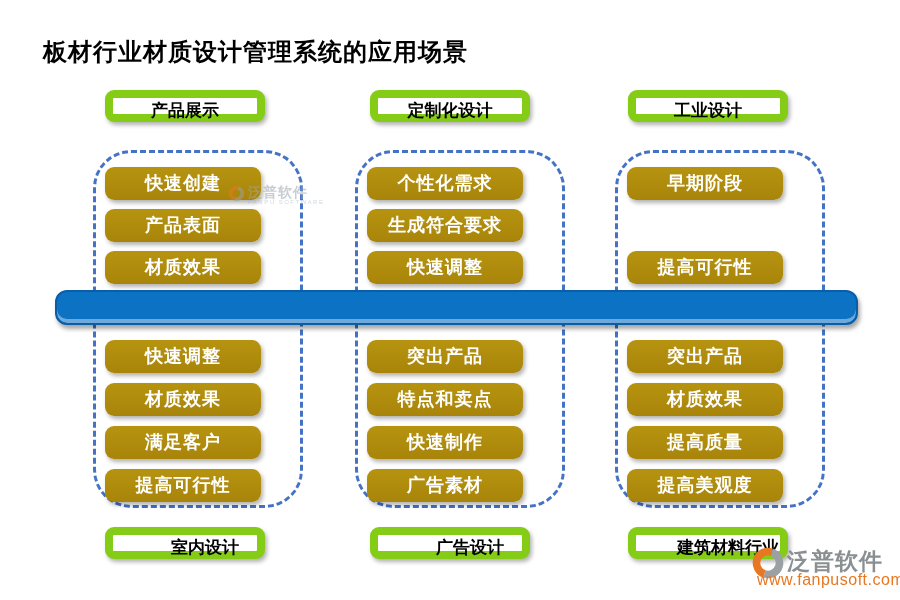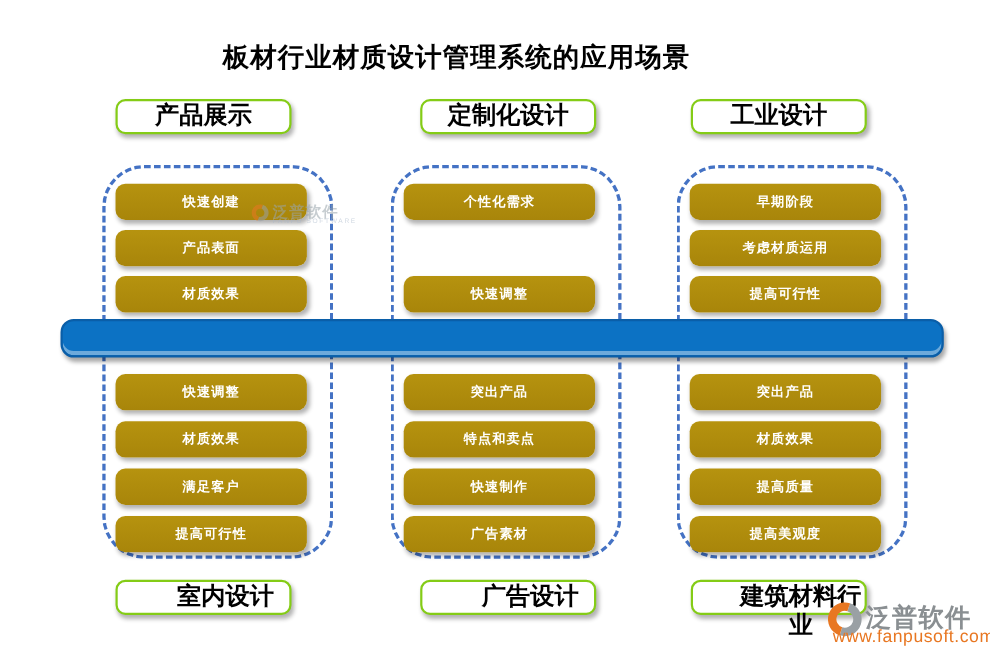--- a/index.html
+++ b/index.html
@@ -1,47 +1,47 @@
 <!DOCTYPE html>
 <html><head>
 <meta charset="utf-8">
 <style>
   html,body{margin:0;padding:0;background:#fff;}
   #stage{
     position:relative;width:900px;height:600px;background:#ffffff;overflow:hidden;
     font-family:"Liberation Sans","DejaVu Sans",sans-serif;
   }
   .title{
-    position:absolute;top:36px;left:0;width:830px;text-align:center;
-    font-size:24px;font-weight:700;color:#000;letter-spacing:1px;
+    position:absolute;top:36px;left:0;width:830px;
+    font-size:24px;font-weight:700;color:#000;letter-spacing:1px;padding-left:43px;
   }
   .column{position:absolute;top:0;width:210px;height:600px;}
   .col1{left:93px;}
   .col2{left:355px;}
   .col3{left:615px;}
   .dashed{
     position:absolute;top:150px;left:0;width:210px;height:358px;
     border:3px dashed #4472C4;border-radius:38px;box-sizing:border-box;
     background:transparent;z-index:1;
   }
   .hdr{
     position:absolute;width:160px;height:32px;background:#ffffff;
-    border:2px solid #84cc16;border-radius:9px;box-sizing:border-box;
-    text-align:center;line-height:26px;font-weight:700;font-size:22px;color:#000;
+    border:8px solid #84cc16;border-radius:9px;box-sizing:border-box;
+    text-align:center;line-height:26px;font-weight:700;font-size:17px;color:#000;
     box-shadow:2px 3px 4px rgba(0,0,0,.30);z-index:2;
   }
   .hdr.top{top:90px;}
   .hdr.bottom{top:527px;padding-left:40px;}
   .col1 .hdr{left:12px;}
-  .col2 .hdr{left:27px;}
+  .col2 .hdr{left:15px;}
   .col3 .hdr{left:13px;}
   .btn{
-    position:absolute;left:12px;width:174px;height:33px;
+    position:absolute;left:12px;width:156px;height:33px;
     background:linear-gradient(180deg,#B6930F 0%,#A8850A 100%);
-    border-radius:9px;color:#fff;font-weight:700;font-size:12px;
+    border-radius:9px;color:#fff;font-weight:700;font-size:18px;
     text-align:center;line-height:33px;letter-spacing:1px;
     box-shadow:2px 3px 4px rgba(0,0,0,.30);z-index:2;
   }
   .t1{top:167px;}.t2{top:209px;}.t3{top:251px;}
   .b1{top:340px;}.b2{top:383px;}.b3{top:426px;}.b4{top:469px;}
   .bar{
     position:absolute;left:55px;top:290px;width:803px;height:35px;
     background:#0C72C4;border:2px solid #0A5EA8;border-radius:12px;
     box-sizing:border-box;z-index:10;
     box-shadow:inset 0 -4px 0 rgba(255,255,255,.40), 2px 4px 4px rgba(0,0,0,.35);
@@ -77,33 +77,33 @@
     <div class="btn b2">材质效果</div>
     <div class="btn b3">满足客户</div>
     <div class="btn b4">提高可行性</div>
     <div class="hdr bottom">室内设计</div>
   </div>
 
   <div class="column col2">
     <div class="hdr top">定制化设计</div>
     <div class="dashed"></div>
     <div class="btn t1">个性化需求</div>
+    <div class="btn t2">生成符合要求</div>
     <div class="btn t3">快速调整</div>
     <div class="btn b1">突出产品</div>
     <div class="btn b2">特点和卖点</div>
     <div class="btn b3">快速制作</div>
     <div class="btn b4">广告素材</div>
     <div class="hdr bottom">广告设计</div>
   </div>
 
   <div class="column col3">
     <div class="hdr top">工业设计</div>
     <div class="dashed"></div>
     <div class="btn t1">早期阶段</div>
-    <div class="btn t2">考虑材质运用</div>
     <div class="btn t3">提高可行性</div>
     <div class="btn b1">突出产品</div>
     <div class="btn b2">材质效果</div>
     <div class="btn b3">提高质量</div>
     <div class="btn b4">提高美观度</div>
     <div class="hdr bottom">建筑材料行业</div>
   </div>
 
   <div class="bar"></div>
 

